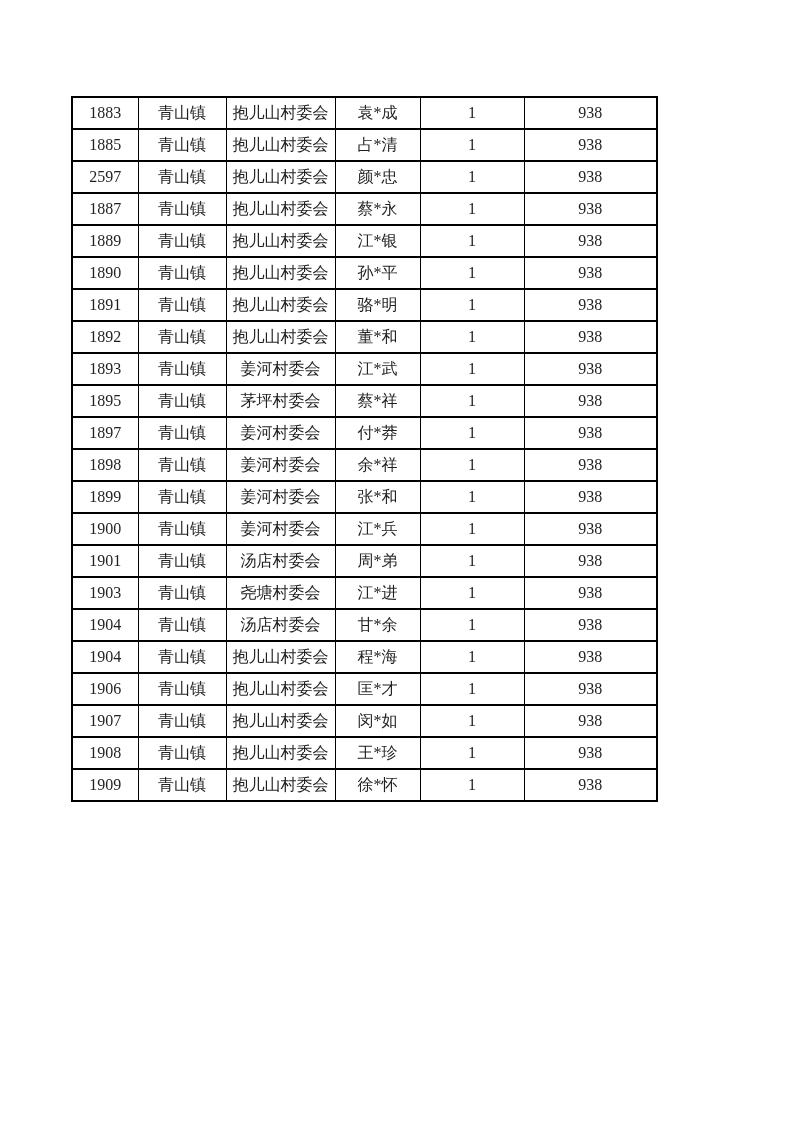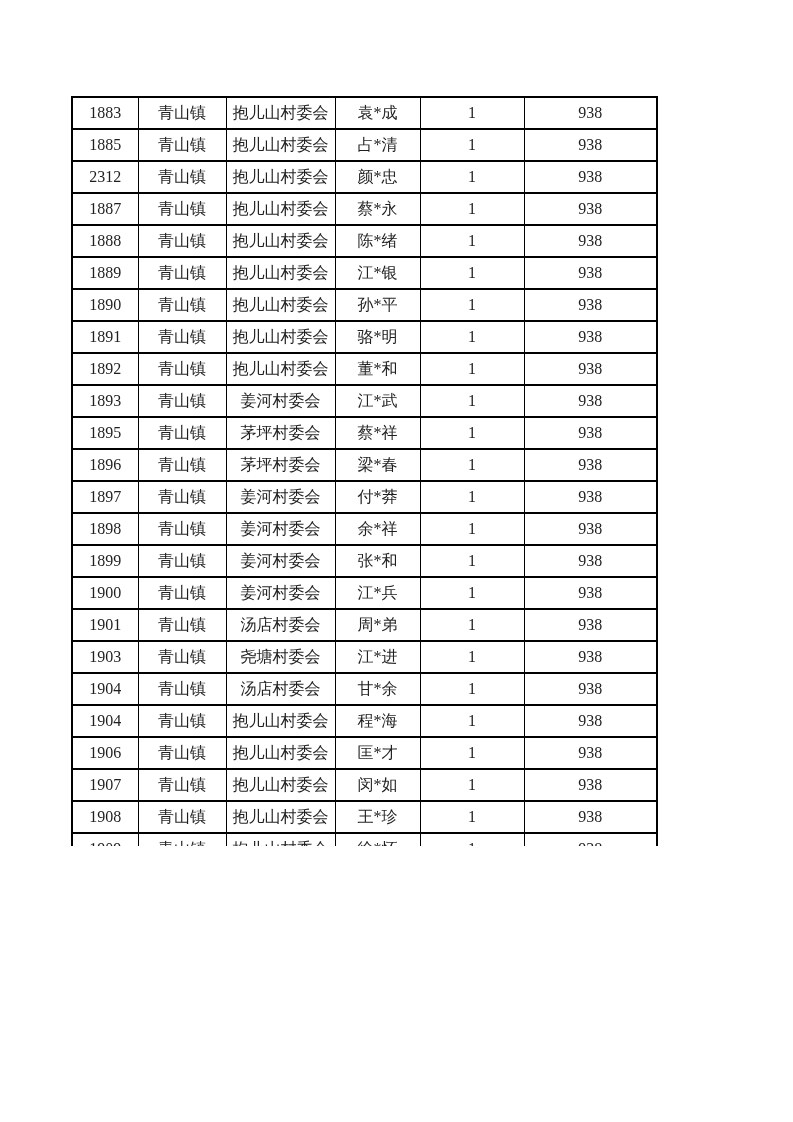--- a/index.html
+++ b/index.html
@@ -69,40 +69,32 @@
         </tr>
         <tr>
           <td>1885</td>
           <td>青山镇</td>
           <td>抱儿山村委会</td>
           <td>占*清</td>
           <td>1</td>
           <td>938</td>
         </tr>
         <tr>
-          <td>2312</td>
+          <td>2597</td>
           <td>青山镇</td>
           <td>抱儿山村委会</td>
           <td>颜*忠</td>
           <td>1</td>
           <td>938</td>
         </tr>
         <tr>
           <td>1887</td>
           <td>青山镇</td>
           <td>抱儿山村委会</td>
           <td>蔡*永</td>
-          <td>1</td>
-          <td>938</td>
-        </tr>
-        <tr>
-          <td>1888</td>
-          <td>青山镇</td>
-          <td>抱儿山村委会</td>
-          <td>陈*绪</td>
           <td>1</td>
           <td>938</td>
         </tr>
         <tr>
           <td>1889</td>
           <td>青山镇</td>
           <td>抱儿山村委会</td>
           <td>江*银</td>
           <td>1</td>
           <td>938</td>
@@ -137,28 +129,20 @@
           <td>姜河村委会</td>
           <td>江*武</td>
           <td>1</td>
           <td>938</td>
         </tr>
         <tr>
           <td>1895</td>
           <td>青山镇</td>
           <td>茅坪村委会</td>
           <td>蔡*祥</td>
-          <td>1</td>
-          <td>938</td>
-        </tr>
-        <tr>
-          <td>1896</td>
-          <td>青山镇</td>
-          <td>茅坪村委会</td>
-          <td>梁*春</td>
           <td>1</td>
           <td>938</td>
         </tr>
         <tr>
           <td>1897</td>
           <td>青山镇</td>
           <td>姜河村委会</td>
           <td>付*莽</td>
           <td>1</td>
           <td>938</td>

